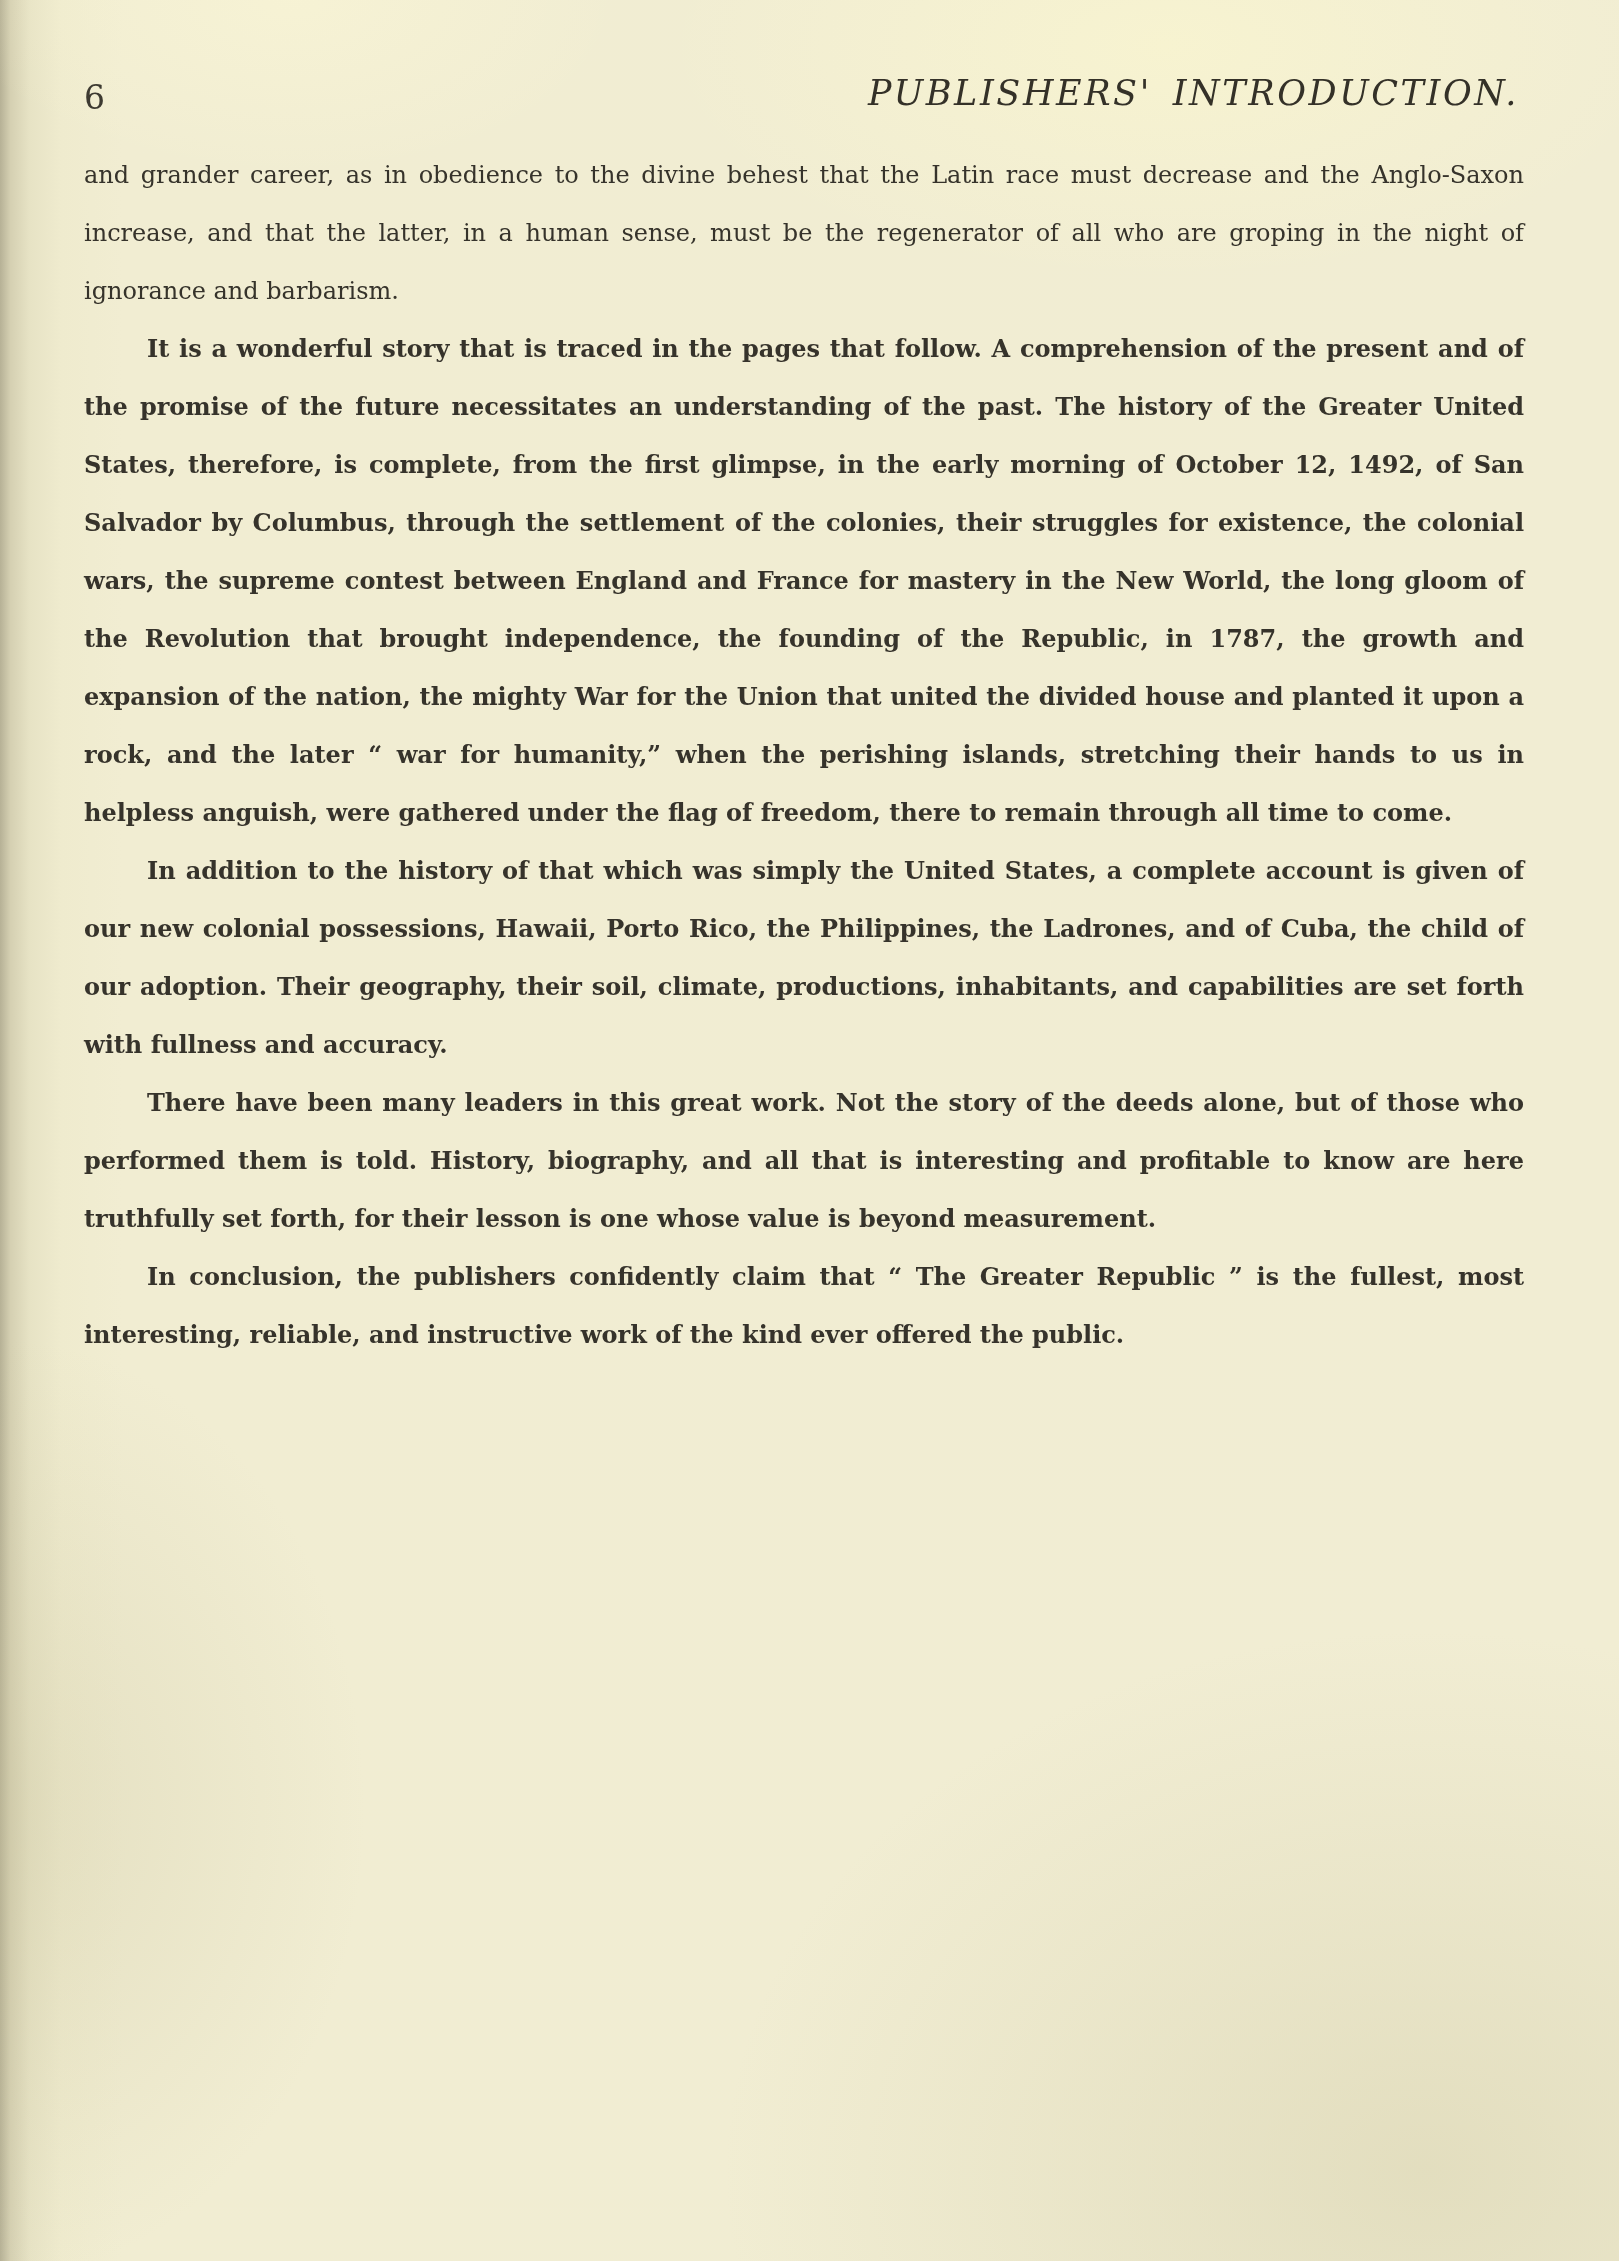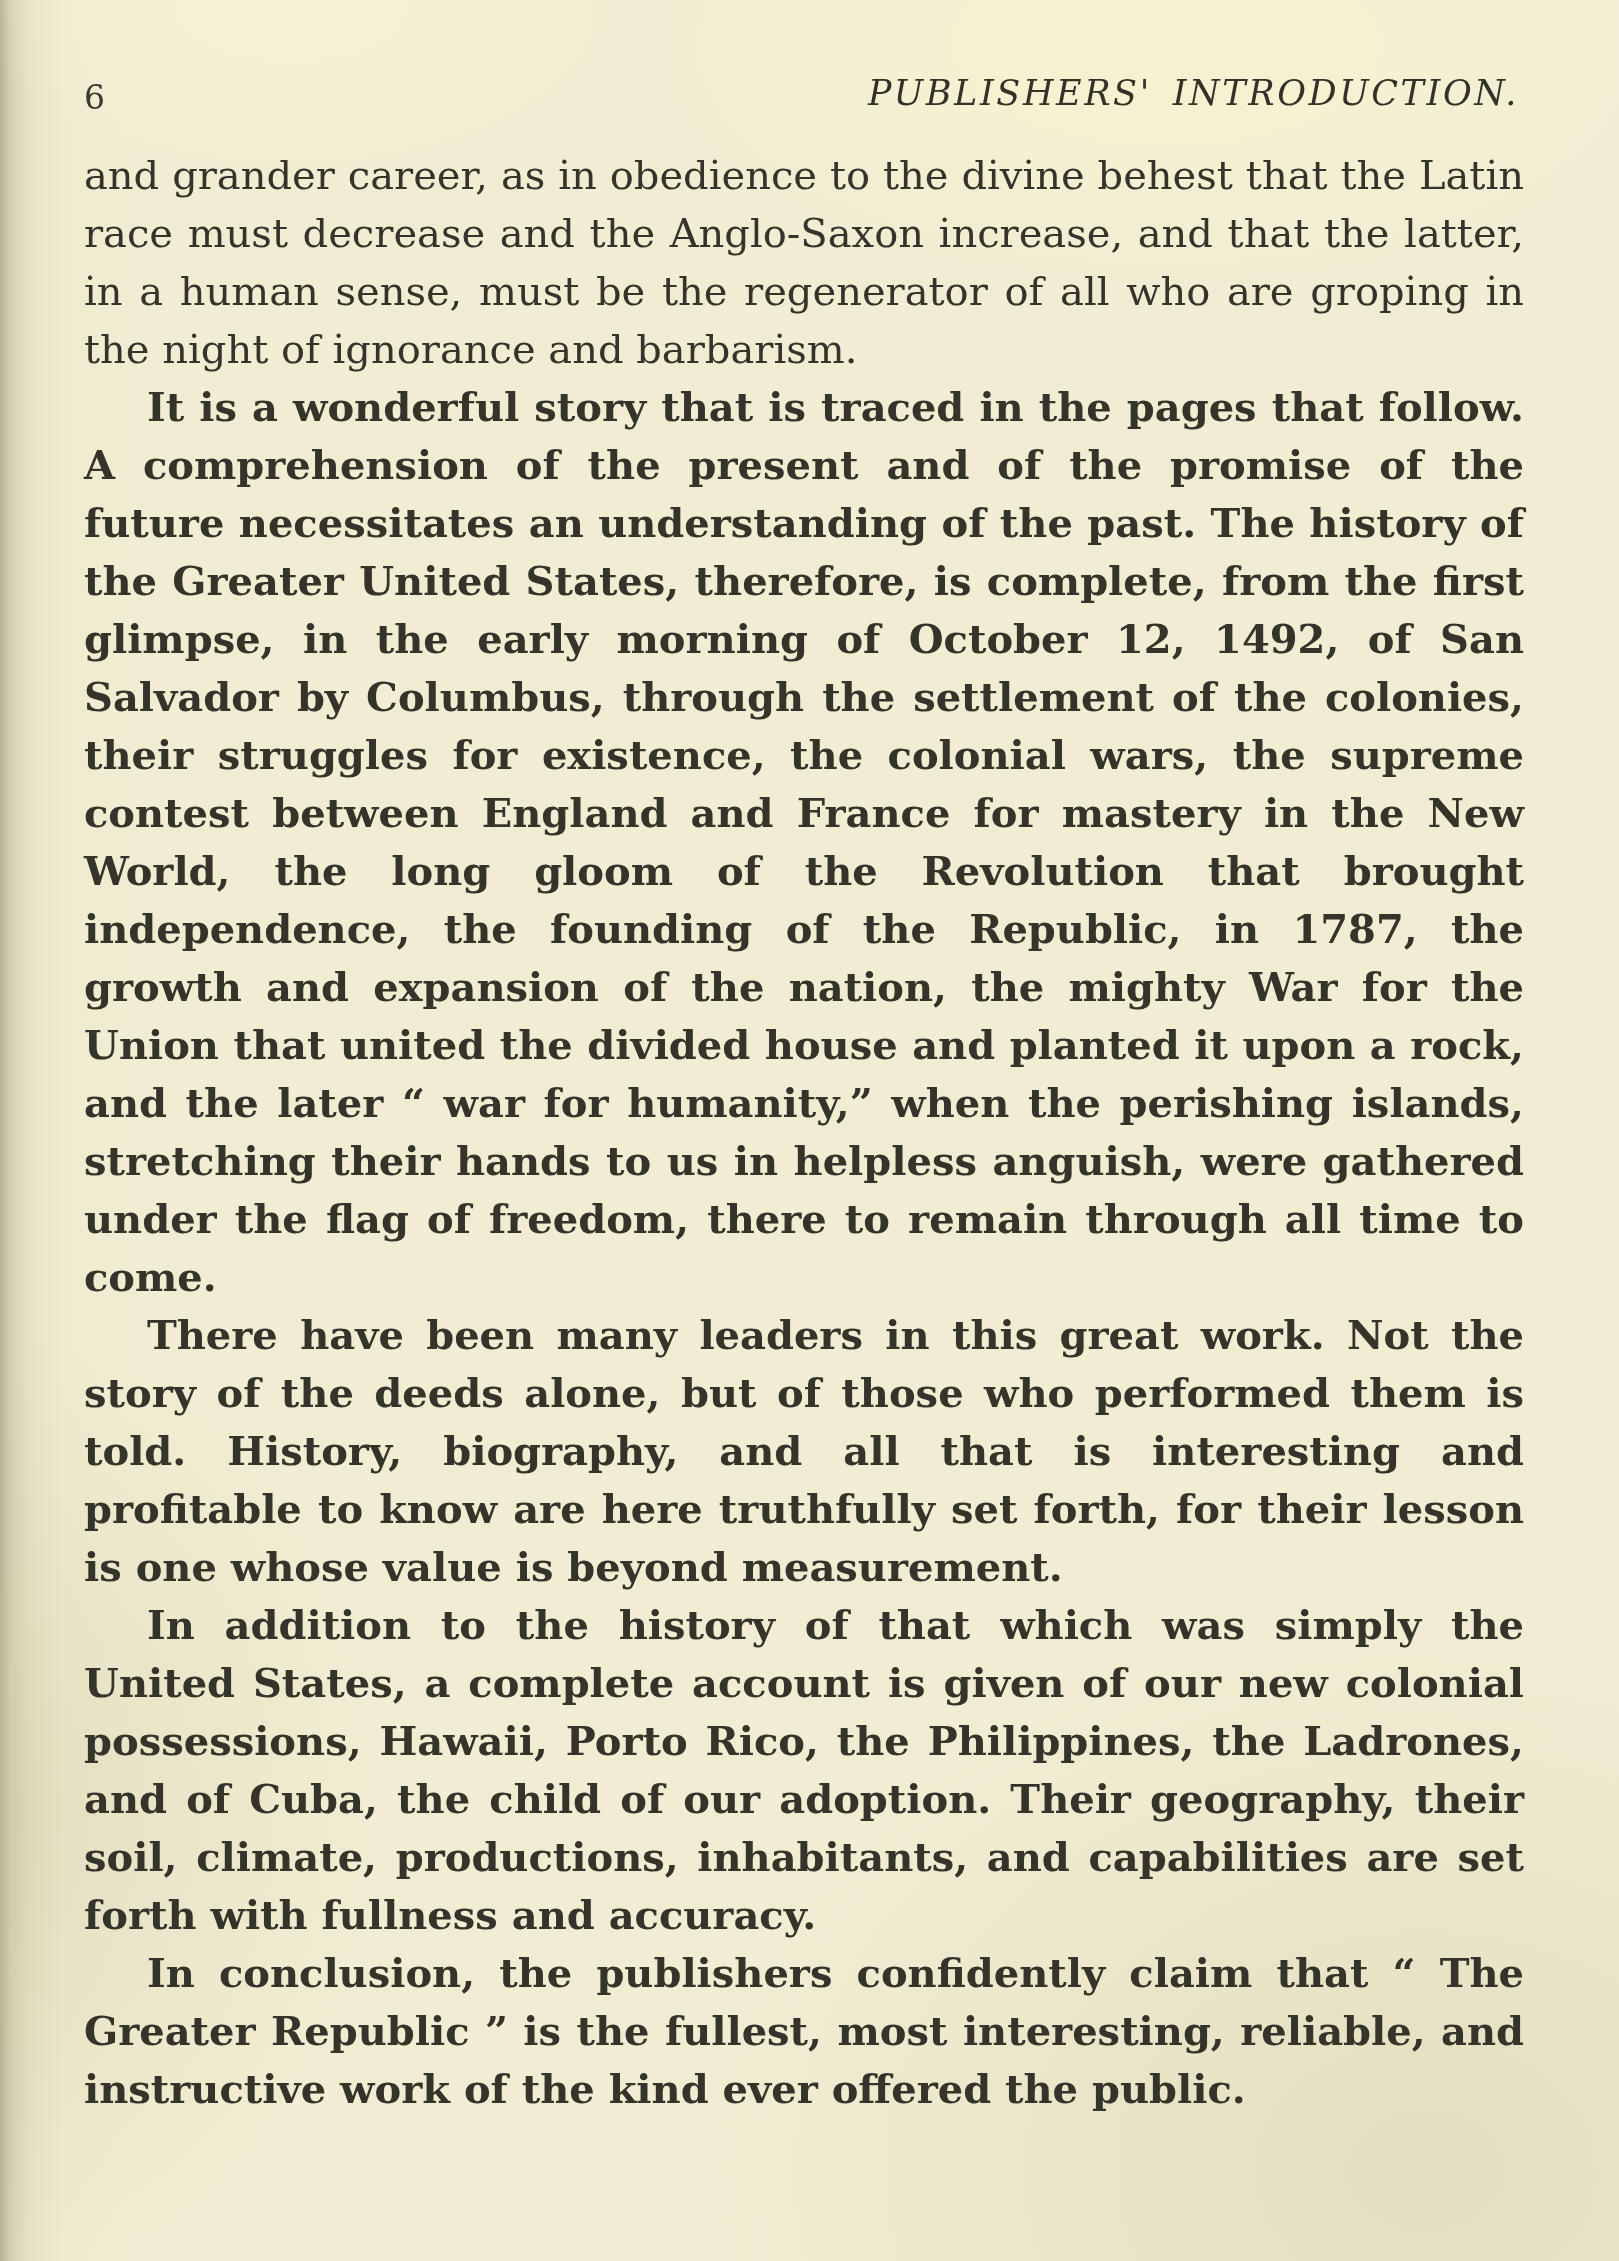--- a/index.html
+++ b/index.html
@@ -46,21 +46,21 @@
     letter-spacing: 2.6px;
     word-spacing: 7px;
     color: #343128;
     white-space: nowrap;
   }
   .text-block {
     position: absolute;
     top: 146px;
     left: 84px;
     width: 1440px;
-    font-size: 40px;
+    font-size: 24px;
     line-height: 58px;
     text-align: justify;
     color: #36332b;
   }
   .text-block p {
     margin: 0;
   }
   .text-block p.indent {
     text-indent: 63px;
     font-weight: bold;
@@ -72,19 +72,19 @@
 <div class="page">
 
   <div class="header">
     <span class="page-number">6</span>
     <div class="running-title">PUBLISHERS' INTRODUCTION.</div>
   </div>
 
   <div class="text-block">
     <p>and grander career, as in obedience to the divine behest that the Latin race must decrease and the Anglo-Saxon increase, and that the latter, in a human sense, must be the regenerator of all who are groping in the night of ignorance and barbarism.</p>
     <p class="indent">It is a wonderful story that is traced in the pages that follow.  A comprehension of the present and of the promise of the future necessitates an understanding of the past.  The history of the Greater United States, therefore, is complete, from the first glimpse, in the early morning of October 12, 1492, of San Salvador by Columbus, through the settlement of the colonies, their struggles for existence, the colonial wars, the supreme contest between England and France for mastery in the New World, the long gloom of the Revolution that brought independence, the founding of the Republic, in 1787, the growth and expansion of the nation, the mighty War for the Union that united the divided house and planted it upon a rock, and the later “ war for humanity,” when the perishing islands, stretching their hands to us in helpless anguish, were gathered under the flag of freedom, there to remain through all time to come.</p>
+    <p class="indent">In addition to the history of that which was simply the United States, a complete account is given of our new colonial possessions, Hawaii, Porto Rico, the Philippines, the Ladrones, and of Cuba, the child of our adoption.  Their geography, their soil, climate, productions, inhabitants, and capabilities are set forth with fullness and accuracy.</p>
     <p class="indent">There have been many leaders in this great work.  Not the story of the deeds alone, but of those who performed them is told.  History, biography, and all that is interesting and profitable to know are here truthfully set forth, for their lesson is one whose value is beyond measurement.</p>
-    <p class="indent">In addition to the history of that which was simply the United States, a complete account is given of our new colonial possessions, Hawaii, Porto Rico, the Philippines, the Ladrones, and of Cuba, the child of our adoption.  Their geography, their soil, climate, productions, inhabitants, and capabilities are set forth with fullness and accuracy.</p>
     <p class="indent">In conclusion, the publishers confidently claim that “ The Greater Republic ” is the fullest, most interesting, reliable, and instructive work of the kind ever offered the public.</p>
   </div>
 
 </div>
 
 
 </body></html>

